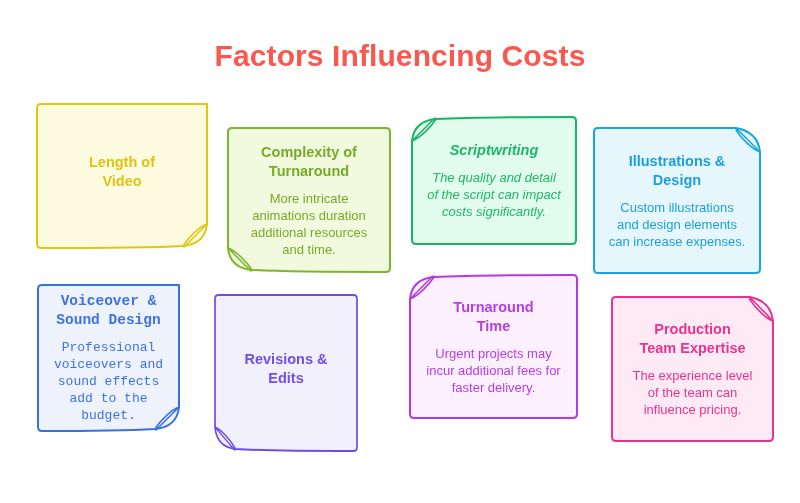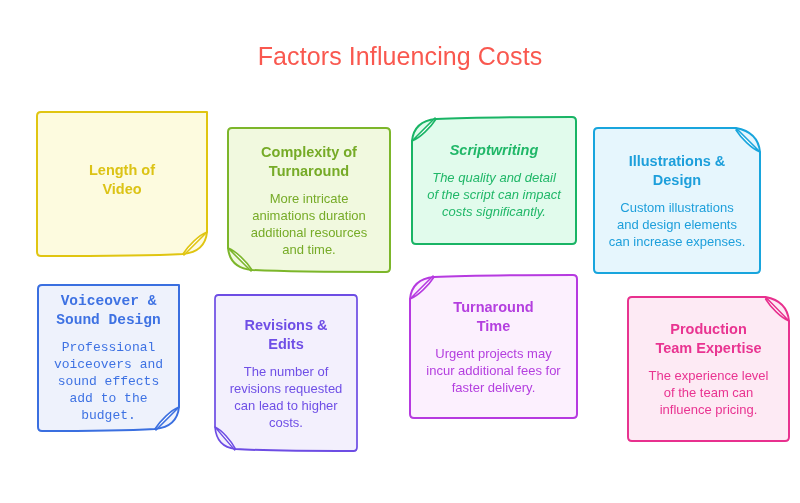--- a/index.html
+++ b/index.html
@@ -20,22 +20,22 @@
     position: absolute;
     inset: 0;
   }
 
   .page-title {
     position: absolute;
     left: 0;
     right: 0;
     top: 42px;
     text-align: center;
-    font-size: 25px;
-    font-weight: normal;
+    font-size: 30px;
+    font-weight: bold;
     letter-spacing: 0.1px;
     line-height: 28px;
   }
 
   .card {
     position: absolute;
     box-sizing: border-box;
   }
 
   .card .sheet {
@@ -74,21 +74,21 @@
   }
 </style>
 </head>
 <body style="background: rgb(255, 255, 255);">
 
 <div id="infographic">
 
   <div class="page-title" style="color: rgb(249, 88, 79);">Factors Influencing Costs</div>
 
   <div id="cards-layer">
-      <div class="card" style="left: 37px; top: 112px; width: 170px; height: 144px; padding-left: 24px;">
+      <div class="card" style="left: 37px; top: 104px; width: 170px; height: 144px; padding-left: 24px;">
         <svg class="sheet" viewBox="0 0 170 144" width="170" height="144" preserveAspectRatio="none">
           <path d="M4,0 H170 V120 Q168,140 146,142
             C126.8,143 76.5,144 4,144
             Q0,144 0,140 V4 Q0,0 4,0 Z" fill="#fdfbdf" stroke="#e0c511" stroke-width="2" stroke-linejoin="round"></path>
           <path d="M146,142 C151,134 162,123 170,120
             L147,143 Z" fill="#ffffff" stroke="#e0c511" stroke-width="1.6" stroke-linejoin="round"></path>
         </svg>
         <div class="content">
           <div class="card-title" style="color: rgb(220, 195, 22);">Length of
 Video</div>
@@ -152,38 +152,37 @@
         <svg class="sheet" viewBox="0 0 166 156" width="166" height="156" preserveAspectRatio="none">
           <path d="M4,0 H162 Q166,0 166,4 V152 Q166,156 162,156
             C91.30000000000001,156 43.2,155 24,154
             Q2,152 0,132 V4 Q0,0 4,0 Z" fill="#f3f0fd" stroke="#6d4de4" stroke-width="2" stroke-linejoin="round"></path>
           <path d="M24,154 C19,146 8,135 0,132
             L23,155 Z" fill="#ffffff" stroke="#6d4de4" stroke-width="1.6" stroke-linejoin="round"></path>
         </svg>
         <div class="content">
           <div class="card-title" style="color: rgb(111, 79, 230);">Revisions &amp;
 Edits</div>
-          <div class="card-desc" style="color: rgb(111, 79, 230);">The number of revisions requested can lead to higher costs.</div>
         </div>
       </div>
       <div class="card" style="left: 410px; top: 275px; width: 167px; height: 143px;">
         <svg class="sheet" viewBox="0 0 167 143" width="167" height="143" preserveAspectRatio="none">
           <path d="M24,2 Q2,4 0,24 V139 Q0,143 4,143 H163
             Q167,143 167,139 V4 Q167,0 163,0
             C91.85000000000001,0 43.2,1 24,2 Z" fill="#fcf0fe" stroke="#b63ae0" stroke-width="2" stroke-linejoin="round"></path>
           <path d="M24,2 C19,10 8,21 0,24
             L23,1 Z" fill="#ffffff" stroke="#b63ae0" stroke-width="1.6" stroke-linejoin="round"></path>
         </svg>
         <div class="content">
           <div class="card-title" style="color: rgb(180, 63, 223);">Turnaround
 Time</div>
           <div class="card-desc" style="color: rgb(180, 63, 223);">Urgent projects may incur additional fees for faster delivery.</div>
         </div>
       </div>
-      <div class="card" style="left: 628px; top: 297px; width: 161px; height: 144px;">
+      <div class="card" style="left: 612px; top: 297px; width: 161px; height: 144px;">
         <svg class="sheet" viewBox="0 0 165 144" width="165" height="144" preserveAspectRatio="none">
           <path d="M4,0 H141 Q163,4 165,24 V140 Q165,144 161,144
             H4 Q0,144 0,140 V4 Q0,0 4,0 Z" fill="#fdeaf4" stroke="#e8308e" stroke-width="2" stroke-linejoin="round"></path>
           <path d="M141,2 C146,10 157,21 165,24
             L142,1 Z" fill="#ffffff" stroke="#e8308e" stroke-width="1.6" stroke-linejoin="round"></path>
         </svg>
         <div class="content">
           <div class="card-title" style="color: rgb(233, 52, 145);">Production
 Team Expertise</div>
           <div class="card-desc" style="color: rgb(233, 52, 145);">The experience level of the team can influence pricing.</div>

